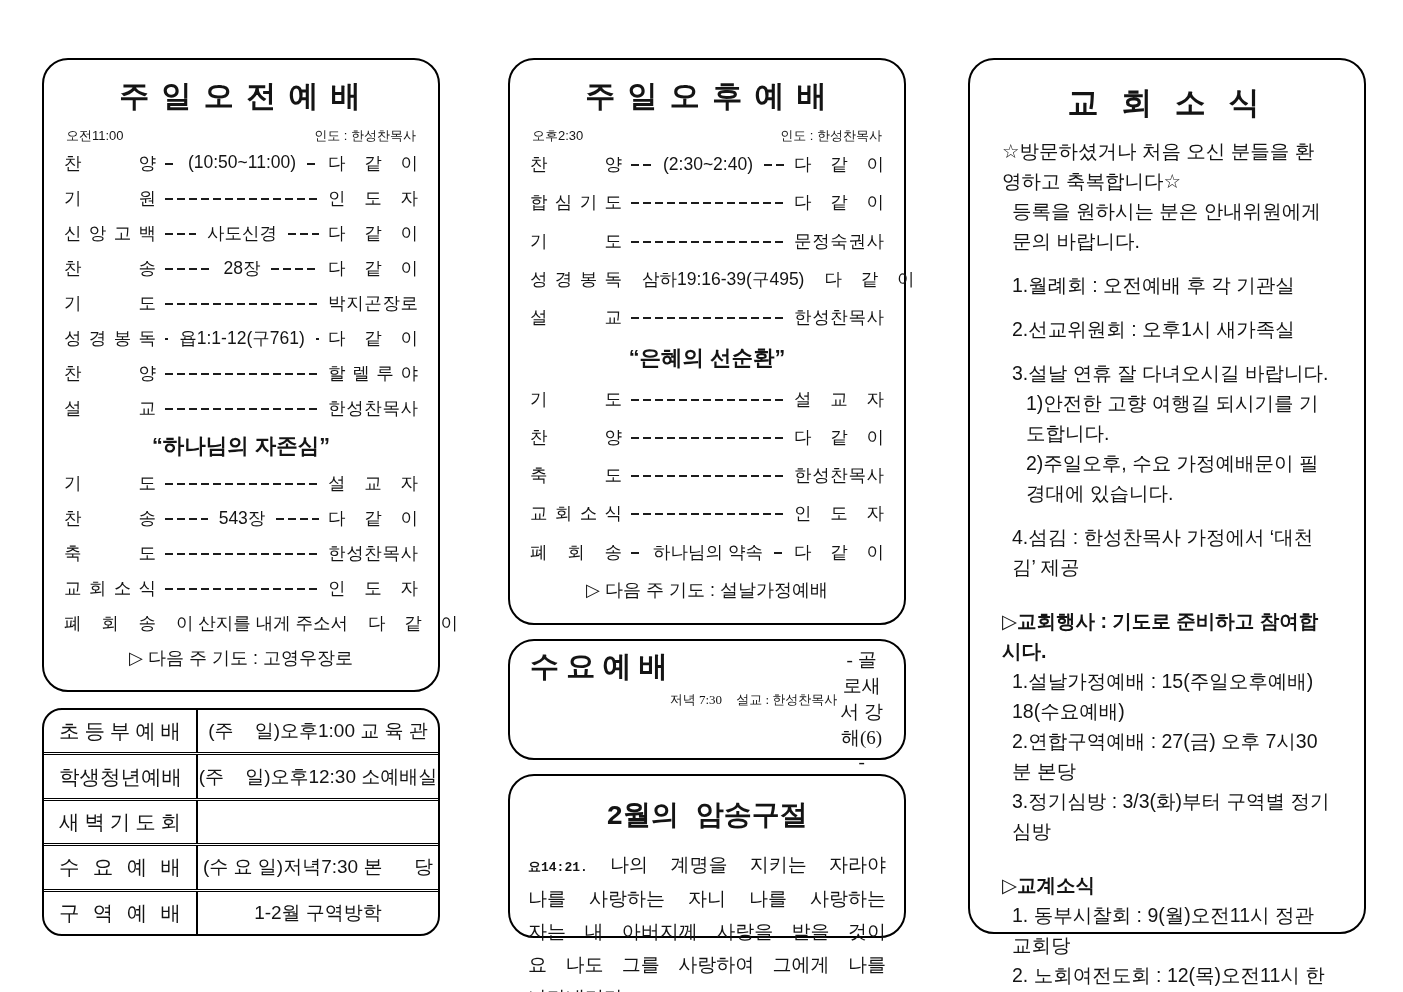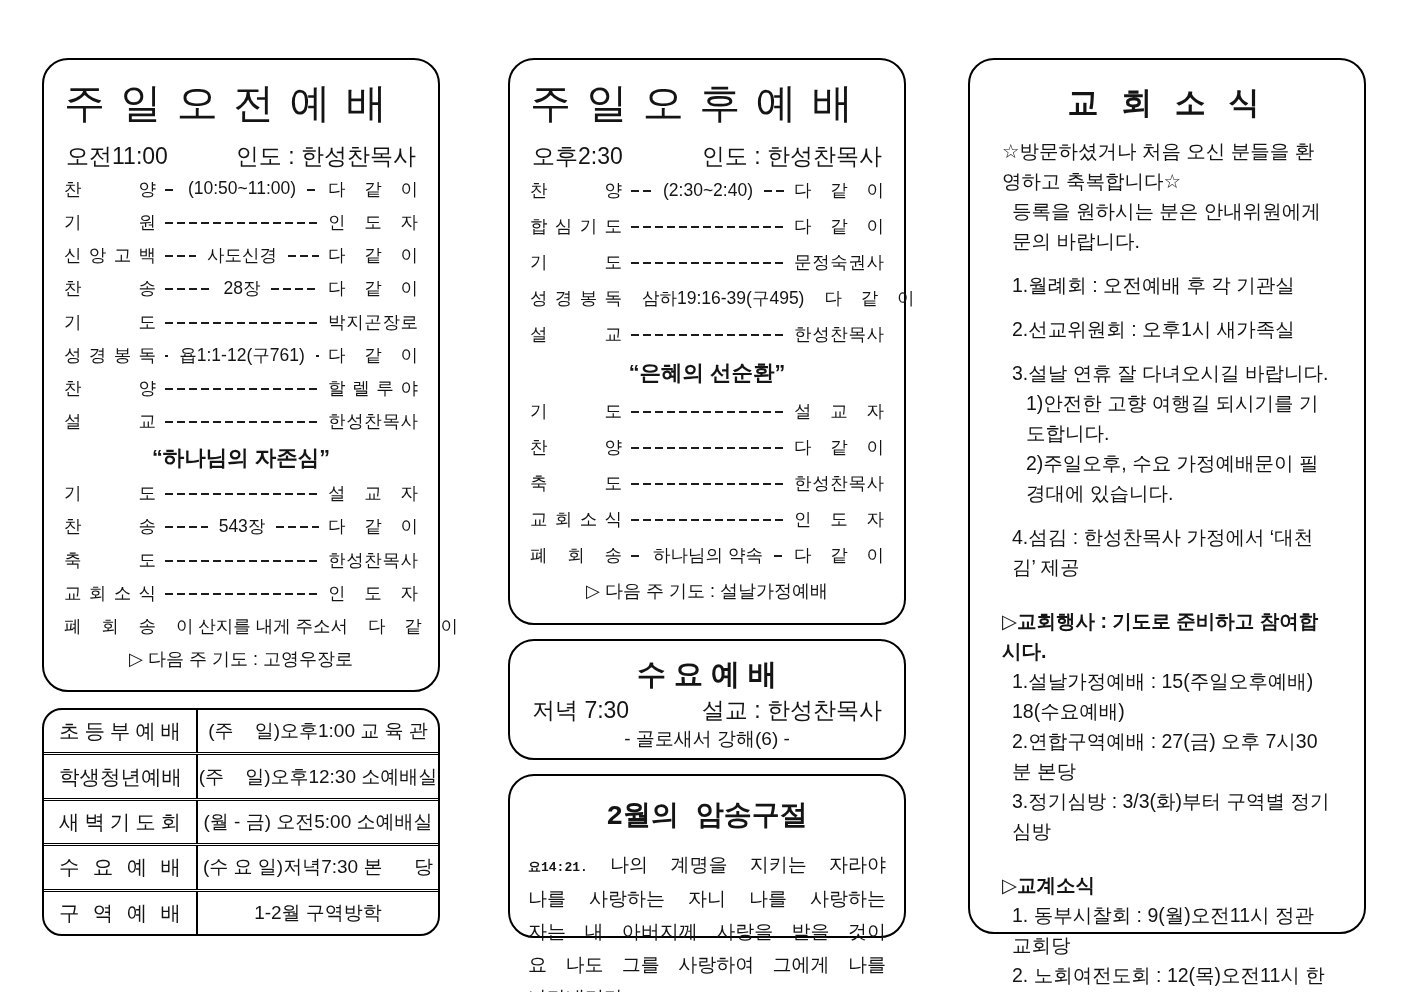--- a/index.html
+++ b/index.html
@@ -2,44 +2,44 @@
 <html><head>
 <meta charset="utf-8">
 <style>
   html,body{margin:0;padding:0;background:#ffffff;}
   .page{position:relative;width:1403px;height:992px;background:#ffffff;
         font-family:"Liberation Sans","DejaVu Sans",sans-serif;color:#141414;}
   .box{position:absolute;border:2px solid #000;border-radius:26px;background:#fff;
        box-sizing:border-box;}
   
   .worship{display:flex;flex-direction:column;padding:8px 20px 14px 20px;}
-  .w-title{text-align:left;font-weight:normal;font-size:41px;letter-spacing:2px;
+  .w-title{text-align:center;font-weight:bold;font-size:30px;letter-spacing:2px;
            padding:8px 0 2px 0;white-space:pre;}
   .w-head{display:flex;justify-content:space-between;align-items:center;
-          font-size:23px;padding:8px 2px 0 2px;white-space:pre;gap:14px;}
+          font-size:13px;padding:8px 2px 0 2px;white-space:pre;gap:14px;}
   .w-rows{flex:1;display:flex;flex-direction:column;justify-content:space-around;}
   .svc-row{display:flex;align-items:center;font-size:17.5px;}
   .svc-label{width:92px;display:inline-flex;justify-content:space-between;flex:none;}
   .svc-mid{white-space:pre;flex:none;padding:0 2px;}
   .svc-value{width:90px;display:inline-flex;justify-content:space-between;flex:none;}
   .leader{flex:1;height:2px;margin:2px 9px 0 9px;
           background:repeating-linear-gradient(90deg,#1c1c1c 0 8px,transparent 8px 12px);}
   .svc-subtitle{text-align:center;font-weight:bold;font-size:21.5px;}
   .svc-note{text-align:center;font-size:18px;}
   
   .dept{overflow:hidden;border-radius:20px;display:flex;flex-direction:column;padding:0;}
   .t-row{flex:1;display:flex;align-items:stretch;}
   .t-row + .t-row{border-top:3px double #000;}
   .t-name{width:152px;flex:none;border-right:2px solid #000;display:flex;
           align-items:center;justify-content:center;}
   .t-name-in{width:122px;display:flex;justify-content:space-between;font-size:20.5px;}
   .t-info{flex:1;display:flex;align-items:center;justify-content:center;
           font-size:19px;white-space:pre;}
   
-  .wed{display:flex;flex-direction:column;justify-content:flex-end;padding:6px 20px;}
+  .wed{display:flex;flex-direction:row;justify-content:space-between;padding:6px 20px;font-family:Liberation Serif, serif;}
   .wed-title{text-align:center;font-weight:bold;font-size:29px;white-space:pre;}
   .wed-series{text-align:center;font-size:19px;}
   
   .verse{padding:12px 18px;font-family:Liberation Mono, monospace;}
   .v-title{text-align:center;font-weight:bold;font-size:28px;margin-top:8px;white-space:pre;}
   .v-text{font-size:19px;line-height:33px;margin-top:16px;text-align:justify;
           word-spacing:4px;}
   .v-text b{font-size:13px;}
   
   .news{padding:14px 32px;}
@@ -280,21 +280,20 @@
       <div class="t-row">
         <div class="t-name">
           <div class="t-name-in">
             <span>새</span>
             <span>벽</span>
             <span>기</span>
             <span>도</span>
             <span>회</span>
           </div>
         </div>
-        <div class="t-info">(월 - 금) 오전5:00 소예배실</div>
       </div>
       <div class="t-row">
         <div class="t-name">
           <div class="t-name-in">
             <span>수</span>
             <span>요</span>
             <span>예</span>
             <span>배</span>
           </div>
         </div>

